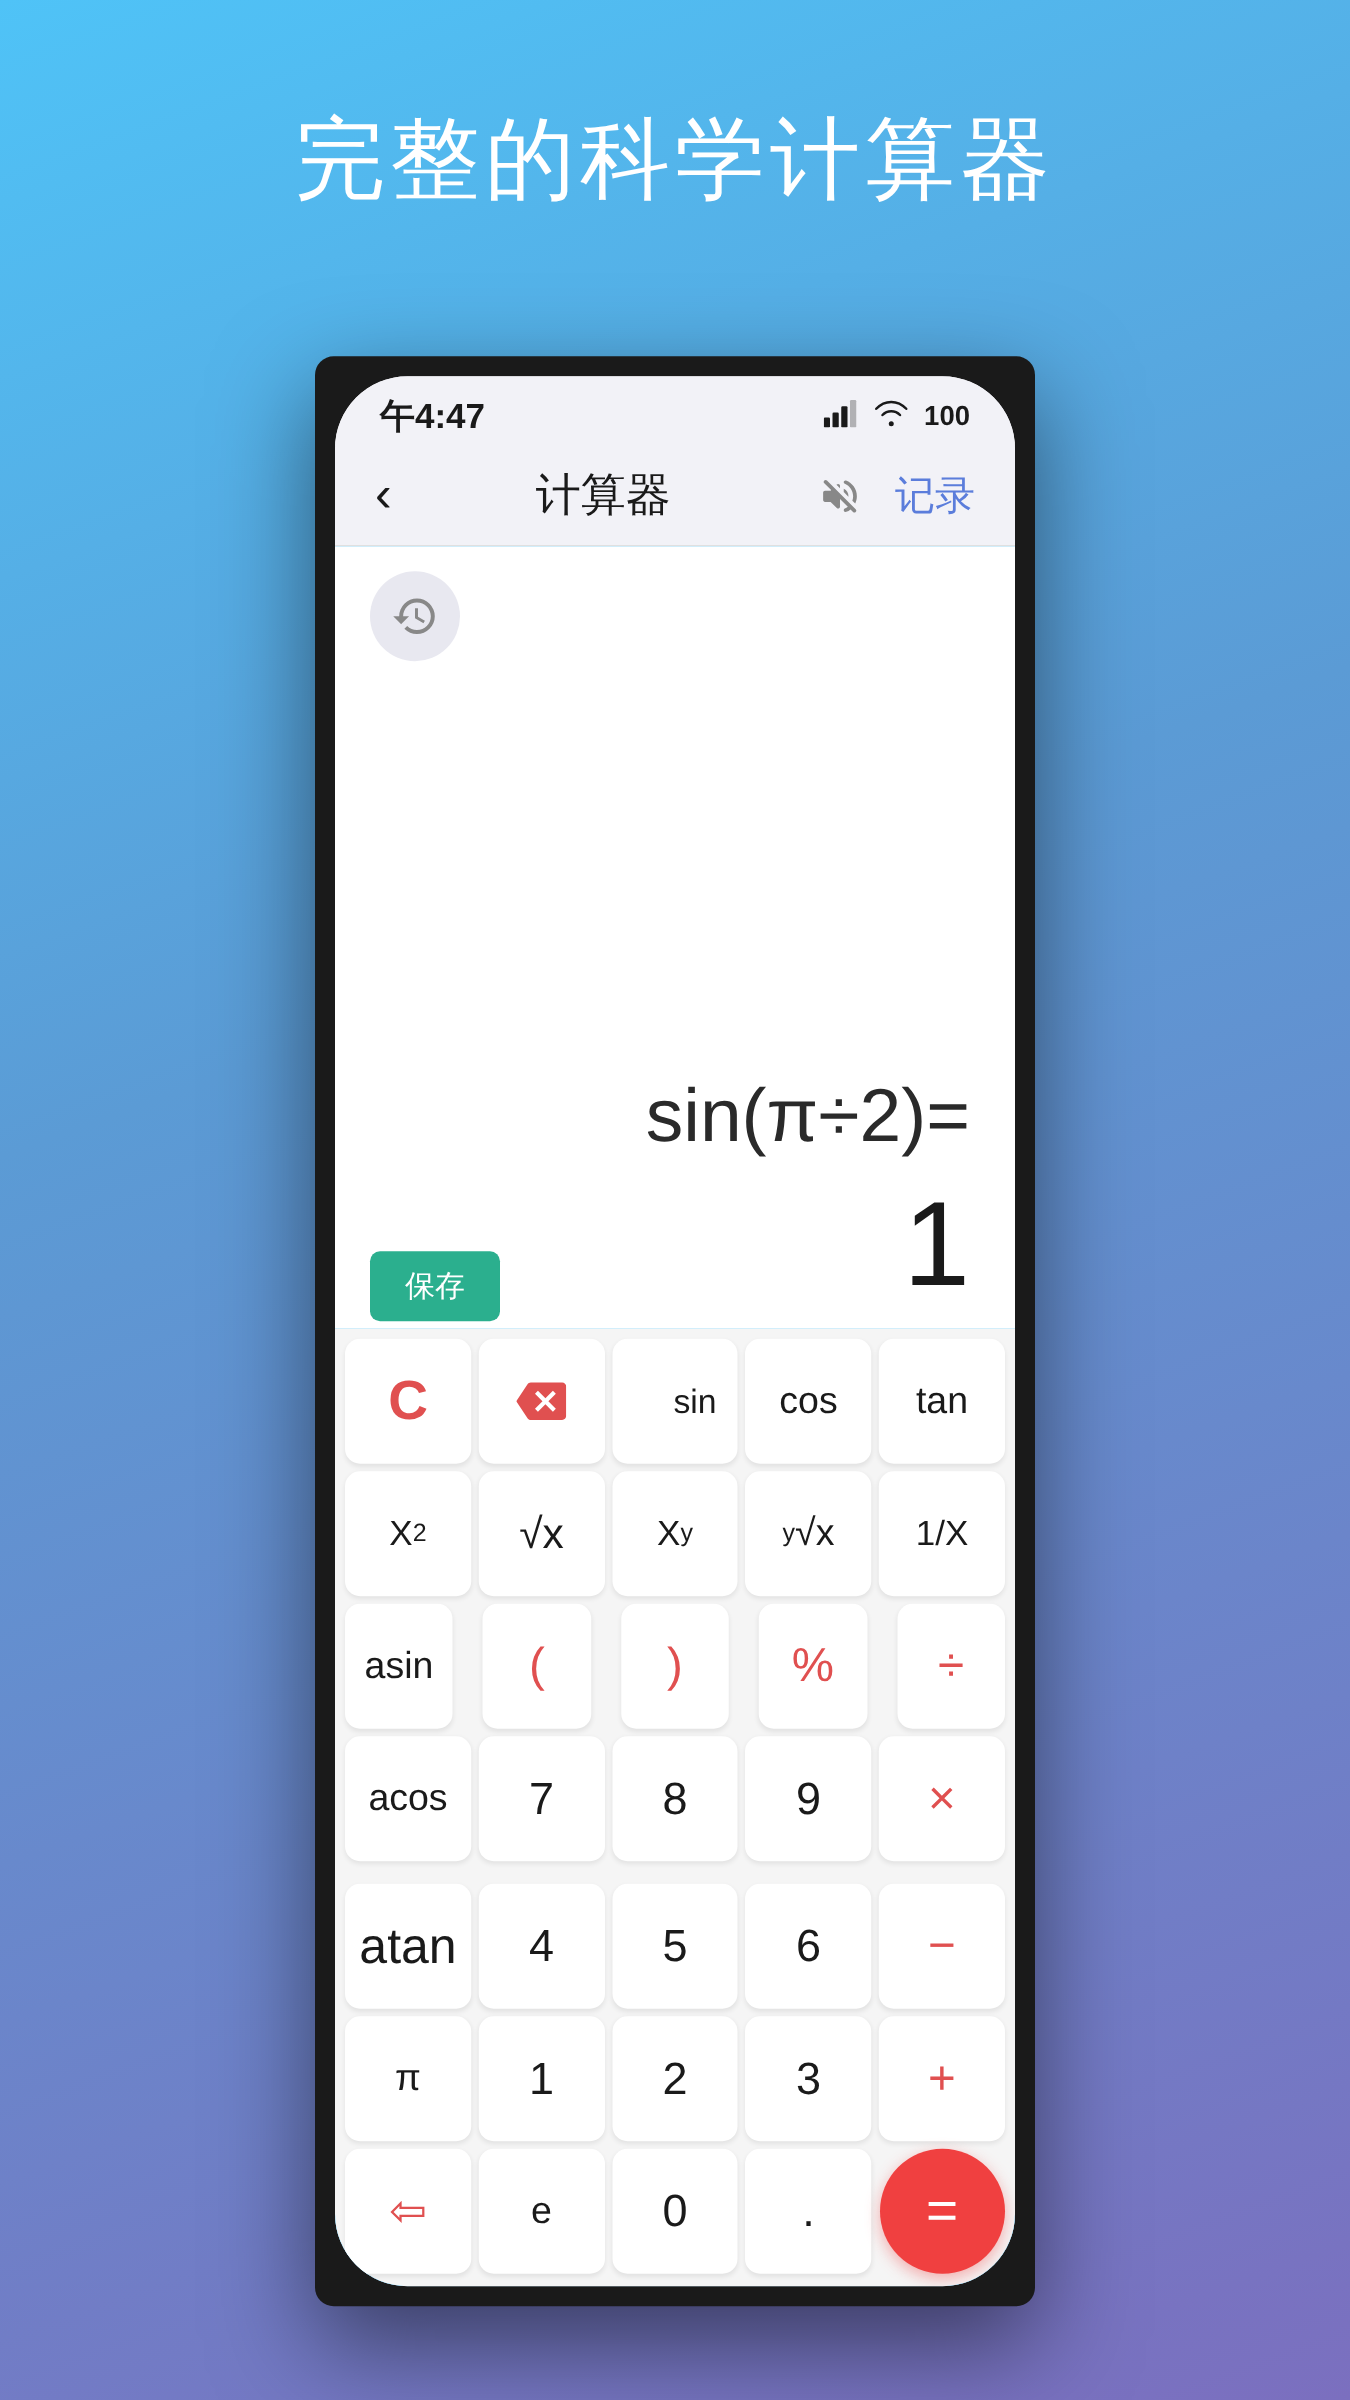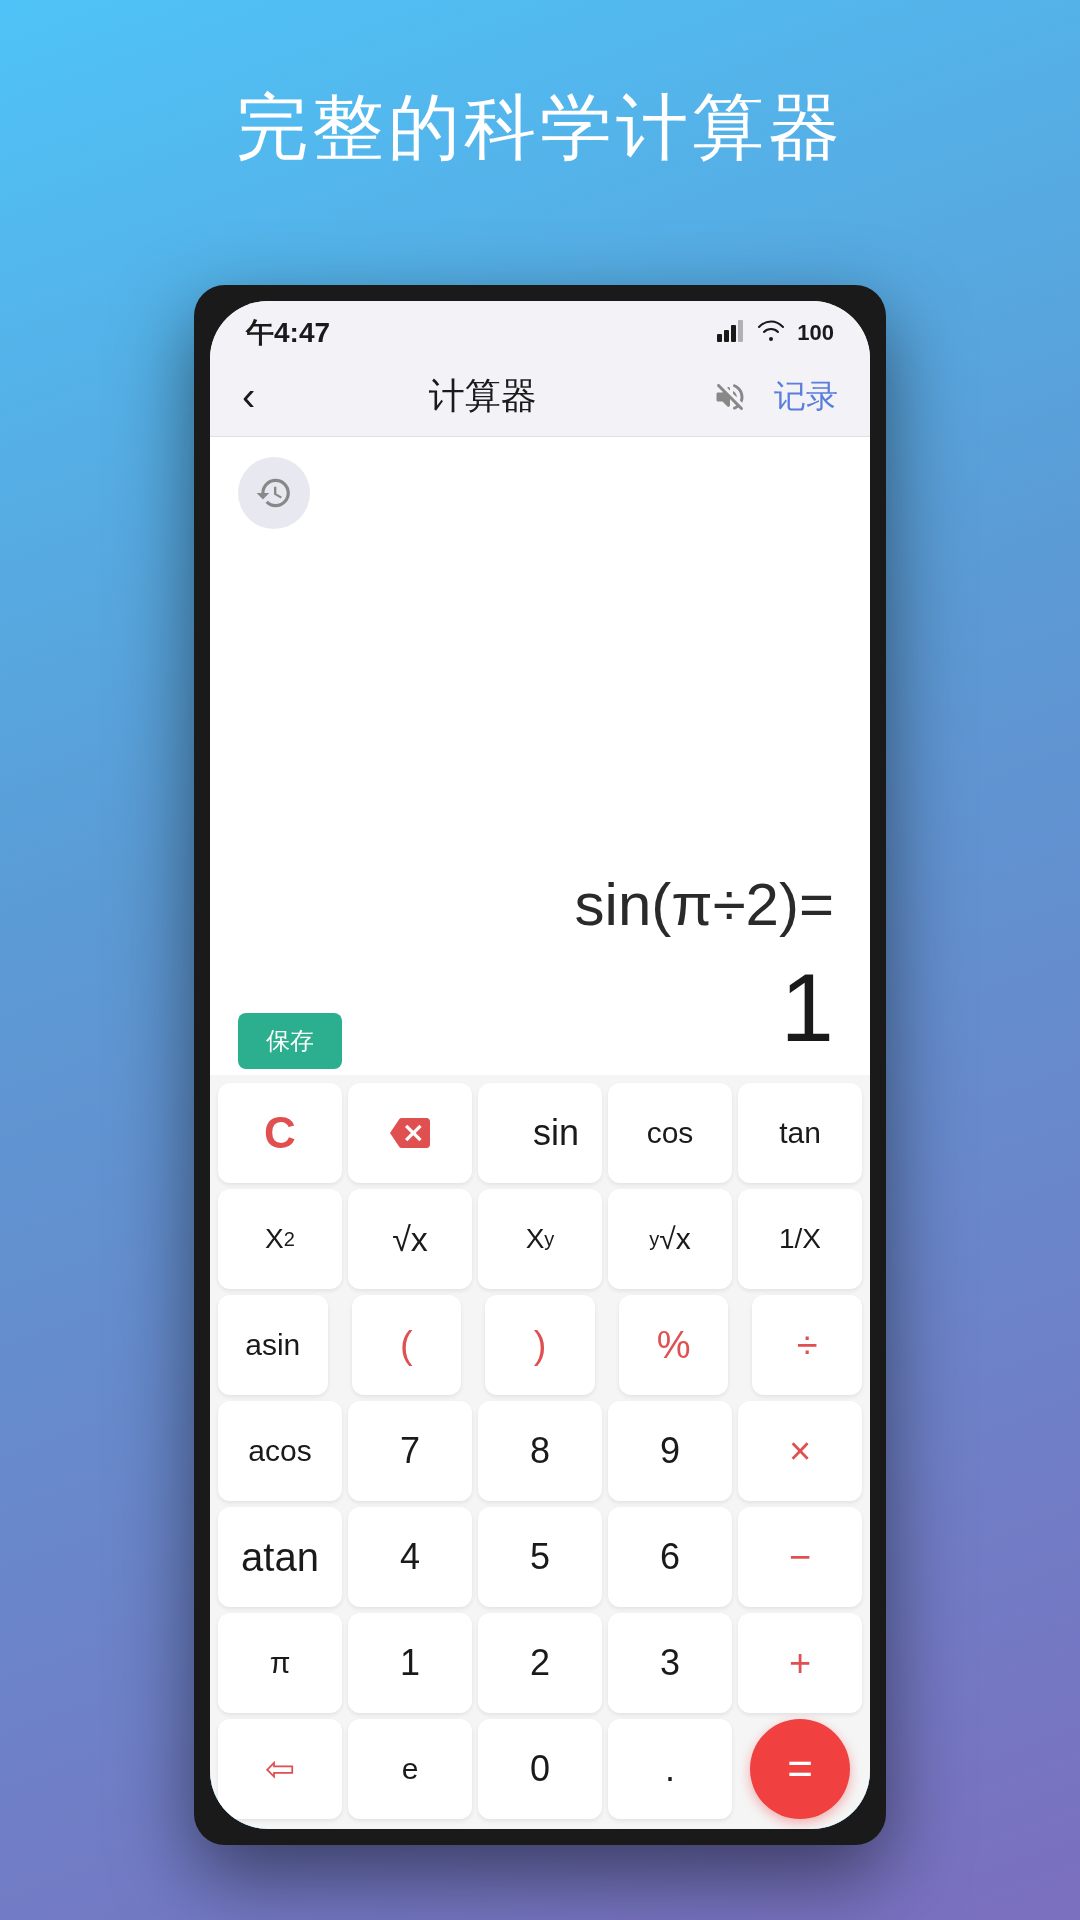--- a/index.html
+++ b/index.html
@@ -24,24 +24,24 @@
       font-weight: 500;
       letter-spacing: 4px;
     }
 
     
     .phone-frame {
       position: absolute;
       top: 285px;
       left: 50%;
       transform: translateX(-50%);
-      width: 692px;
+      width: 576px;
       height: 1560px;
       background: #1a1a1a;
-      border-radius: 31px;
+      border-radius: 15px;
       box-shadow: 0 30px 80px rgba(0,0,0,0.5);
       overflow: hidden;
     }
 
     
     .phone-inner {
       position: absolute;
       top: 16px;
       left: 16px;
       right: 16px;
@@ -288,39 +288,39 @@
         </div>
 
         <div class="keypad" id="keypad-container">
         <div class="key-row" style="display: grid; grid-template-columns: repeat(5, 1fr); gap: 6px; margin-bottom: 6px;">
               <div class="key" style="color: rgb(224, 80, 80); font-size: 44px; font-weight: 600;">C</div>
               <div class="key">
                 <svg viewBox="0 0 24 24" width="40" height="40" fill="#e05050" xmlns="http://www.w3.org/2000/svg">
                   <path d="M22 3H7c-.69 0-1.23.35-1.59.88L0 12l5.41 8.11c.36.53.9.89 1.59.89h15c1.1 0 2-.9 2-2V5c0-1.1-.9-2-2-2zm-3 12.59L17.59 17 14 13.41 10.41 17 9 15.59 12.59 12 9 8.41 10.41 7 14 10.59 17.59 7 19 8.41 15.41 12 19 15.59z"></path>
                 </svg>
               </div>
-              <div class="key" style="font-size: 36px; padding-left: 32px;">sin</div>
+              <div class="key" style="font-size: 27px; padding-left: 32px;">sin</div>
               <div class="key" style="font-size: 30px;">cos</div>
               <div class="key" style="font-size: 30px;">tan</div>
             </div>
             <div class="key-row" style="display: grid; grid-template-columns: repeat(5, 1fr); gap: 6px; margin-bottom: 6px;">
               <div class="key" style="font-size: 28px;">X<sup>2</sup></div>
               <div class="key" style="font-size: 34px;">√x</div>
               <div class="key" style="font-size: 28px;">X<sup>y</sup></div>
               <div class="key" style="font-size: 30px;"><sup style="font-size:20px">y</sup>√x</div>
               <div class="key" style="font-size: 28px;">1/X</div>
             </div>
             <div class="key-row" style="display: grid; grid-template-columns: repeat(5, 1fr); gap: 24px; margin-bottom: 6px;">
               <div class="key" style="font-size: 30px;">asin</div>
               <div class="key" style="color: rgb(224, 80, 80); font-size: 38px;">(</div>
               <div class="key" style="color: rgb(224, 80, 80); font-size: 38px;">)</div>
               <div class="key" style="color: rgb(224, 80, 80); font-size: 38px;">%</div>
               <div class="key" style="color: rgb(224, 80, 80); font-size: 38px;">÷</div>
             </div>
-            <div class="key-row" style="display: grid; grid-template-columns: repeat(5, 1fr); gap: 6px; margin-bottom: 6px;">
+            <div class="key-row" style="display: grid; grid-template-columns: repeat(5, 1fr); gap: 6px; margin-bottom: 18px;">
               <div class="key" style="font-size: 30px;">acos</div>
               <div class="key">7</div>
               <div class="key">8</div>
               <div class="key">9</div>
               <div class="key" style="color: rgb(224, 80, 80); font-size: 38px;">×</div>
             </div>
             <div class="key-row" style="display: grid; grid-template-columns: repeat(5, 1fr); gap: 6px; margin-bottom: 6px;">
               <div class="key" style="font-size: 40px;">atan</div>
               <div class="key">4</div>
               <div class="key">5</div>

